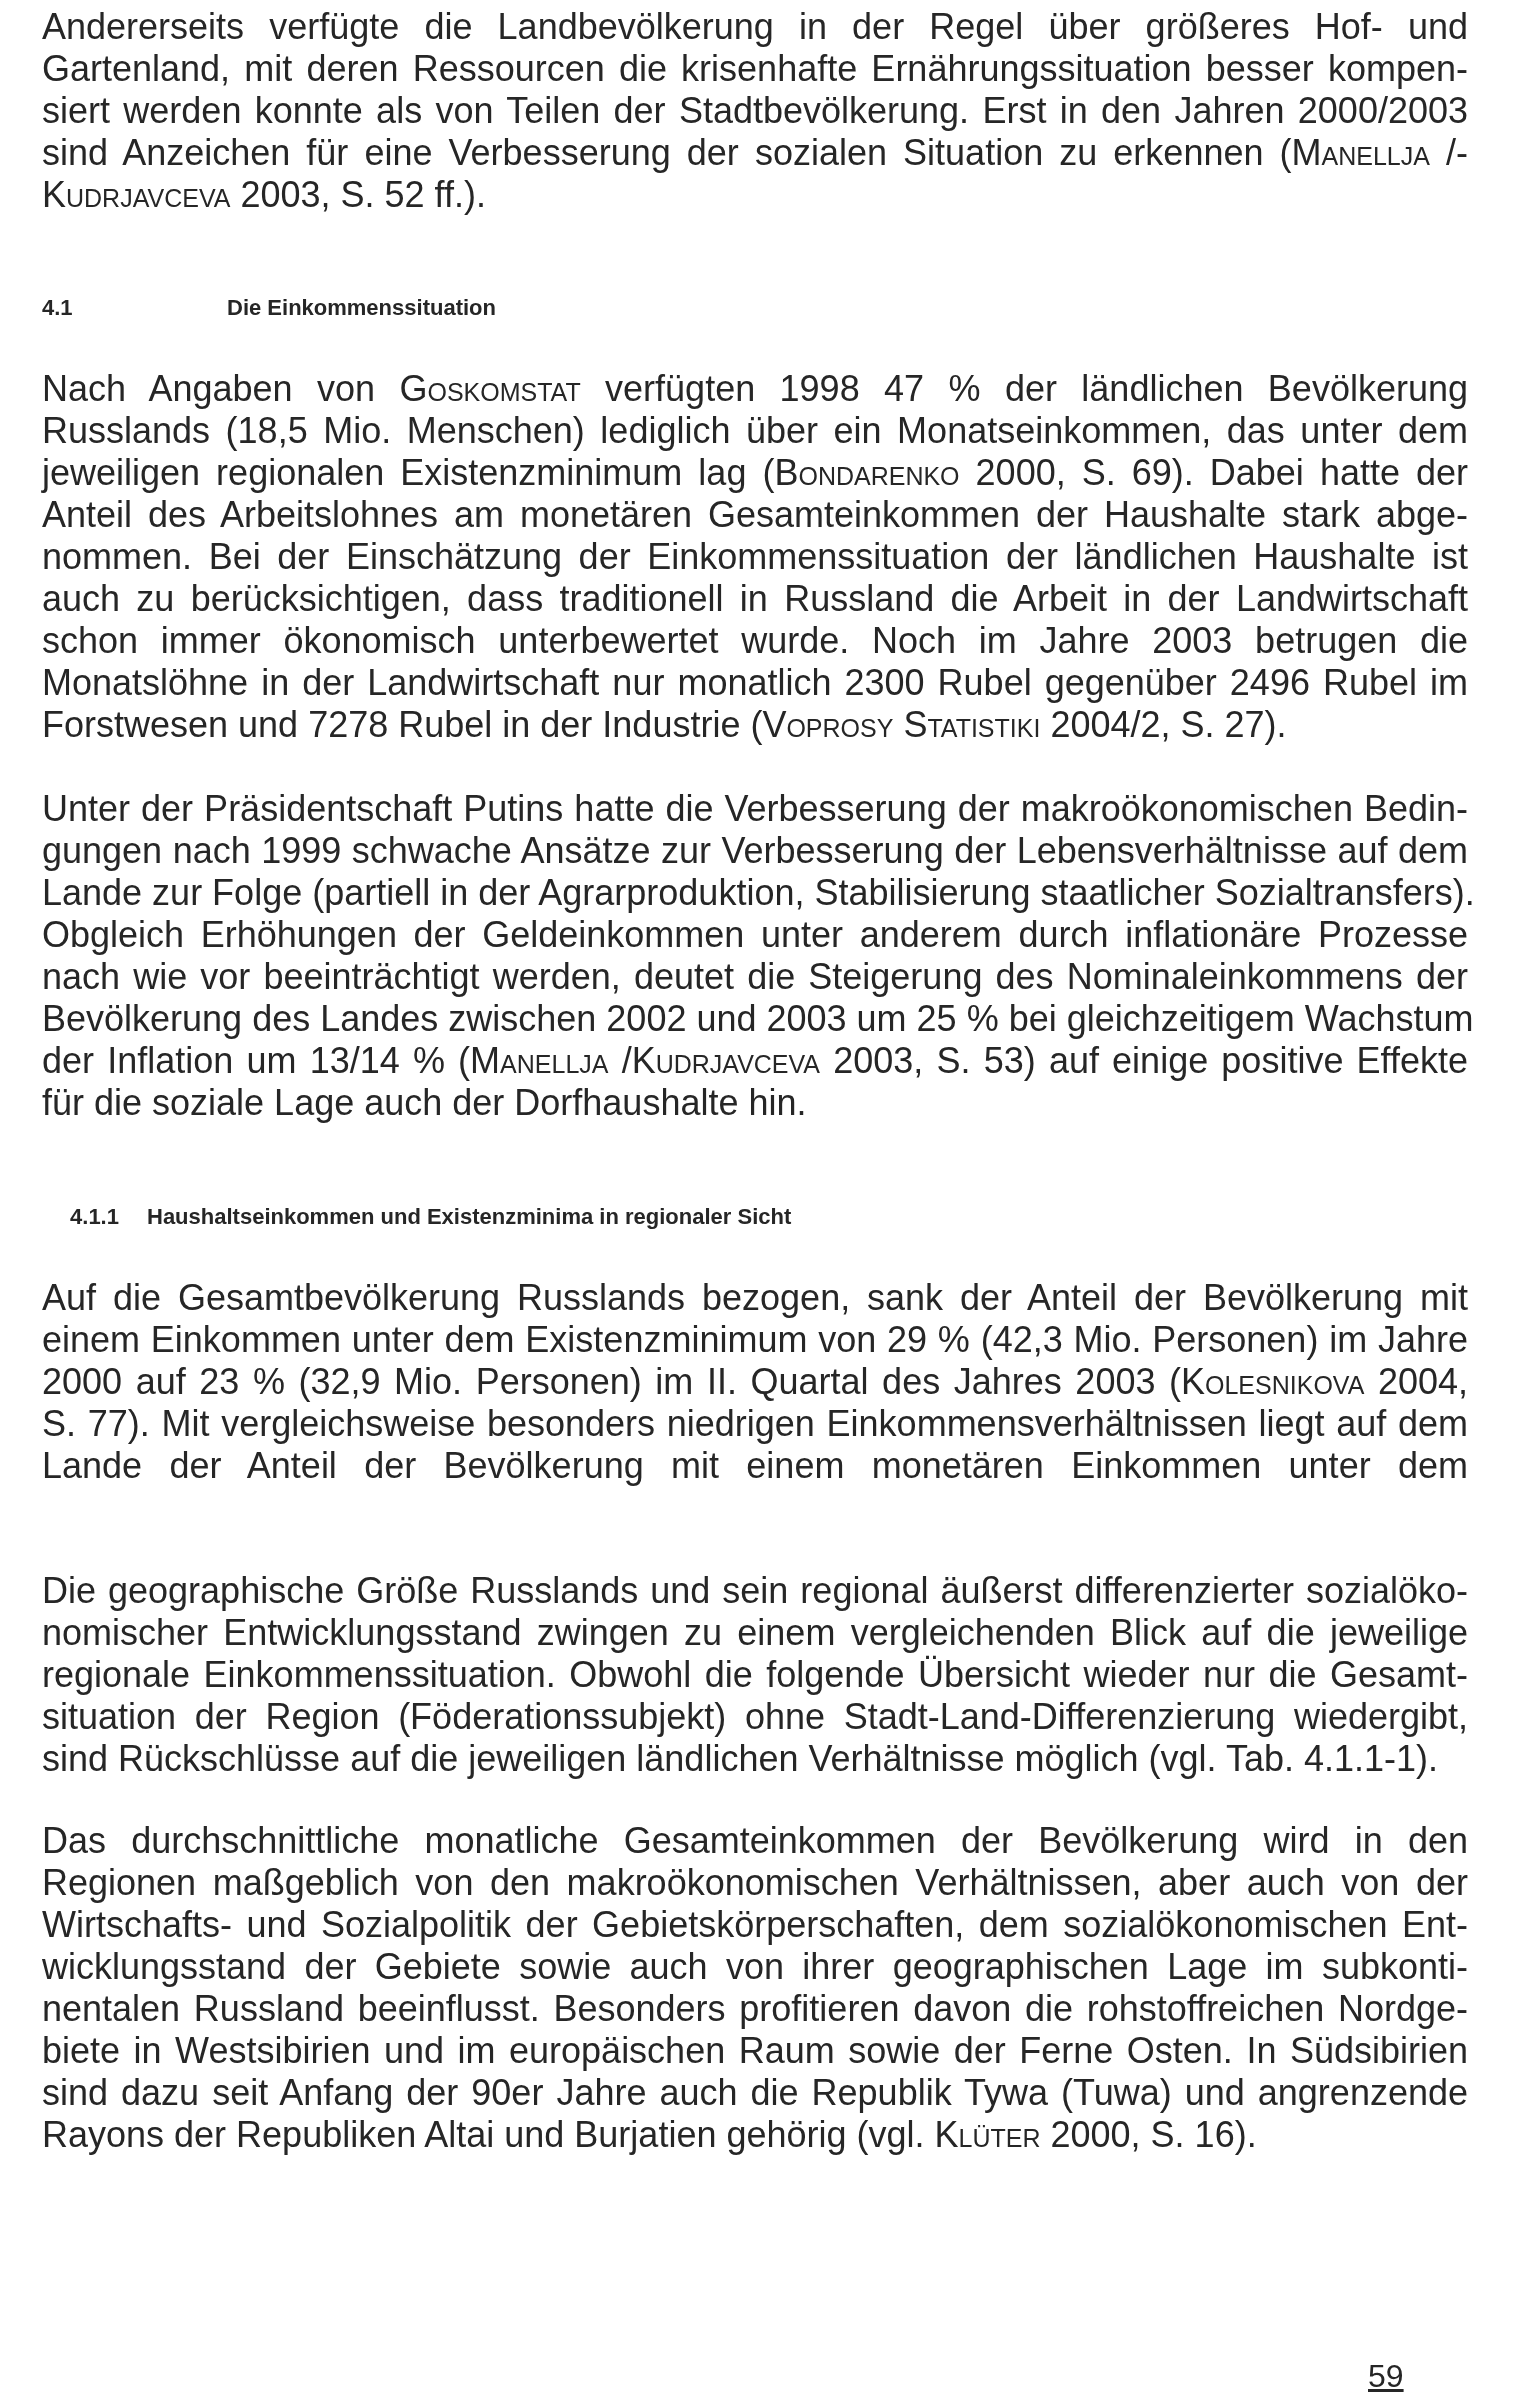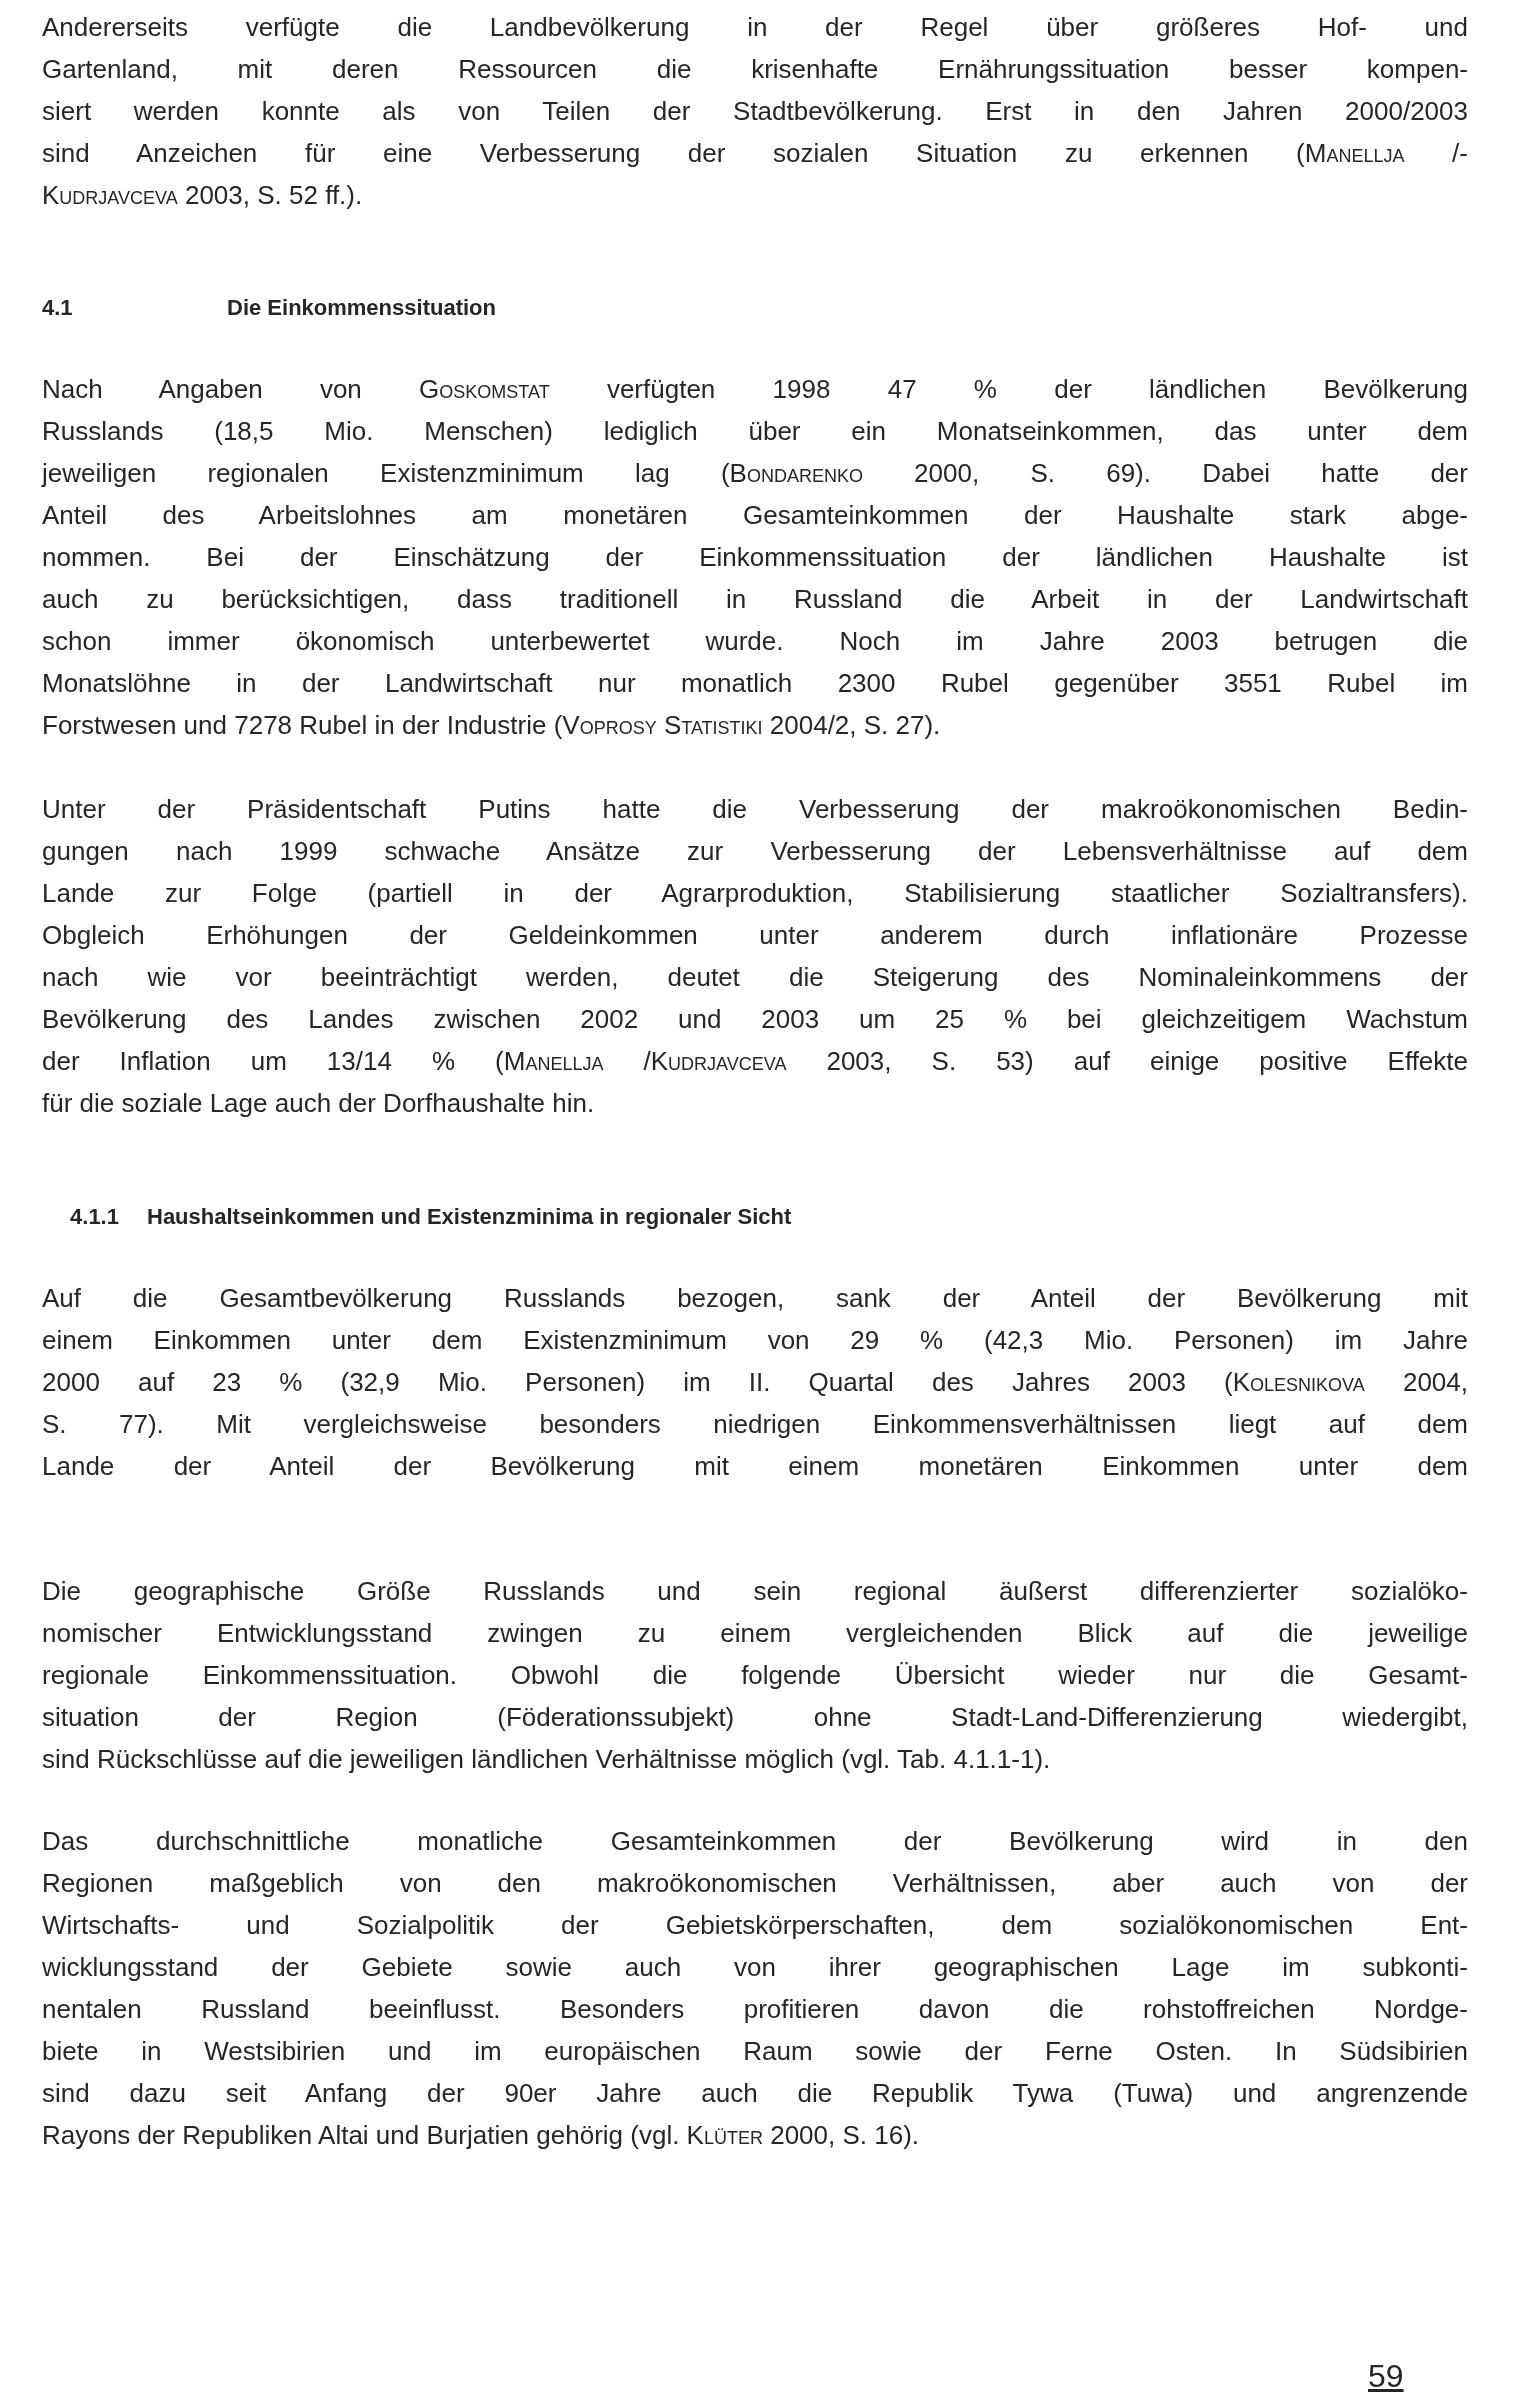--- a/index.html
+++ b/index.html
@@ -12,21 +12,21 @@
       height: 2401px;
       position: relative;
       overflow: hidden;
       color: #262626;
       font-family: "Liberation Sans", sans-serif;
     }
     .para {
       position: absolute;
       left: 42px;
       width: 1426px;
-      font-size: 26px;
+      font-size: 36px;
       line-height: 42px;
       text-align: justify;
       margin: 0;
       hyphens: manual;
       word-spacing: 0px;
     }
     .para .line {
       display: block;
       text-align: justify;
       text-align-last: justify;
@@ -79,21 +79,21 @@
 </h2>
 
 <p class="para" id="p2" style="top:368px;">
     <span class="line"><span>Nach Angaben von </span><span class="sc">Goskomstat</span><span> verfügten 1998 47 % der ländlichen Bevölkerung</span></span>
     <span class="line"><span>Russlands (18,5 Mio. Menschen) lediglich über ein Monatseinkommen, das unter dem</span></span>
     <span class="line"><span>jeweiligen regionalen Existenzminimum lag (</span><span class="sc">Bondarenko</span><span> 2000, S. 69). Dabei hatte der</span></span>
     <span class="line"><span>Anteil des Arbeitslohnes am monetären Gesamteinkommen der Haushalte stark abge-</span></span>
     <span class="line"><span>nommen. Bei der Einschätzung der Einkommenssituation der ländlichen Haushalte ist</span></span>
     <span class="line"><span>auch zu berücksichtigen, dass traditionell in Russland die Arbeit in der Landwirtschaft</span></span>
     <span class="line"><span>schon immer ökonomisch unterbewertet wurde. Noch im Jahre 2003 betrugen die</span></span>
-    <span class="line"><span>Monatslöhne in der Landwirtschaft nur monatlich 2300 Rubel gegenüber 3551 Rubel im</span></span>
+    <span class="line"><span>Monatslöhne in der Landwirtschaft nur monatlich 2300 Rubel gegenüber 2496 Rubel im</span></span>
     <span class="line last"><span>Forstwesen und 7278 Rubel in der Industrie (</span><span class="sc">Voprosy Statistiki</span><span> 2004/2, S. 27).</span></span>
   </p>
 
 <p class="para" id="p3" style="top:788px;">
     <span class="line"><span>Unter der Präsidentschaft Putins hatte die Verbesserung der makroökonomischen Bedin-</span></span>
     <span class="line"><span>gungen nach 1999 schwache Ansätze zur Verbesserung der Lebensverhältnisse auf dem</span></span>
     <span class="line"><span>Lande zur Folge (partiell in der Agrarproduktion, Stabilisierung staatlicher Sozialtransfers).</span></span>
     <span class="line"><span>Obgleich Erhöhungen der Geldeinkommen unter anderem durch inflationäre Prozesse</span></span>
     <span class="line"><span>nach wie vor beeinträchtigt werden, deutet die Steigerung des Nominaleinkommens der</span></span>
     <span class="line"><span>Bevölkerung des Landes zwischen 2002 und 2003 um 25 % bei gleichzeitigem Wachstum</span></span>

